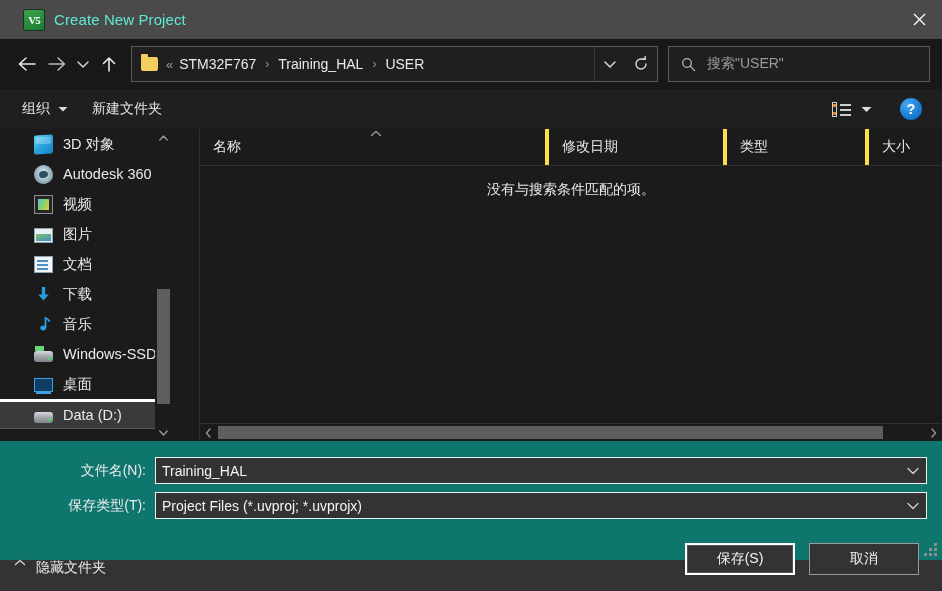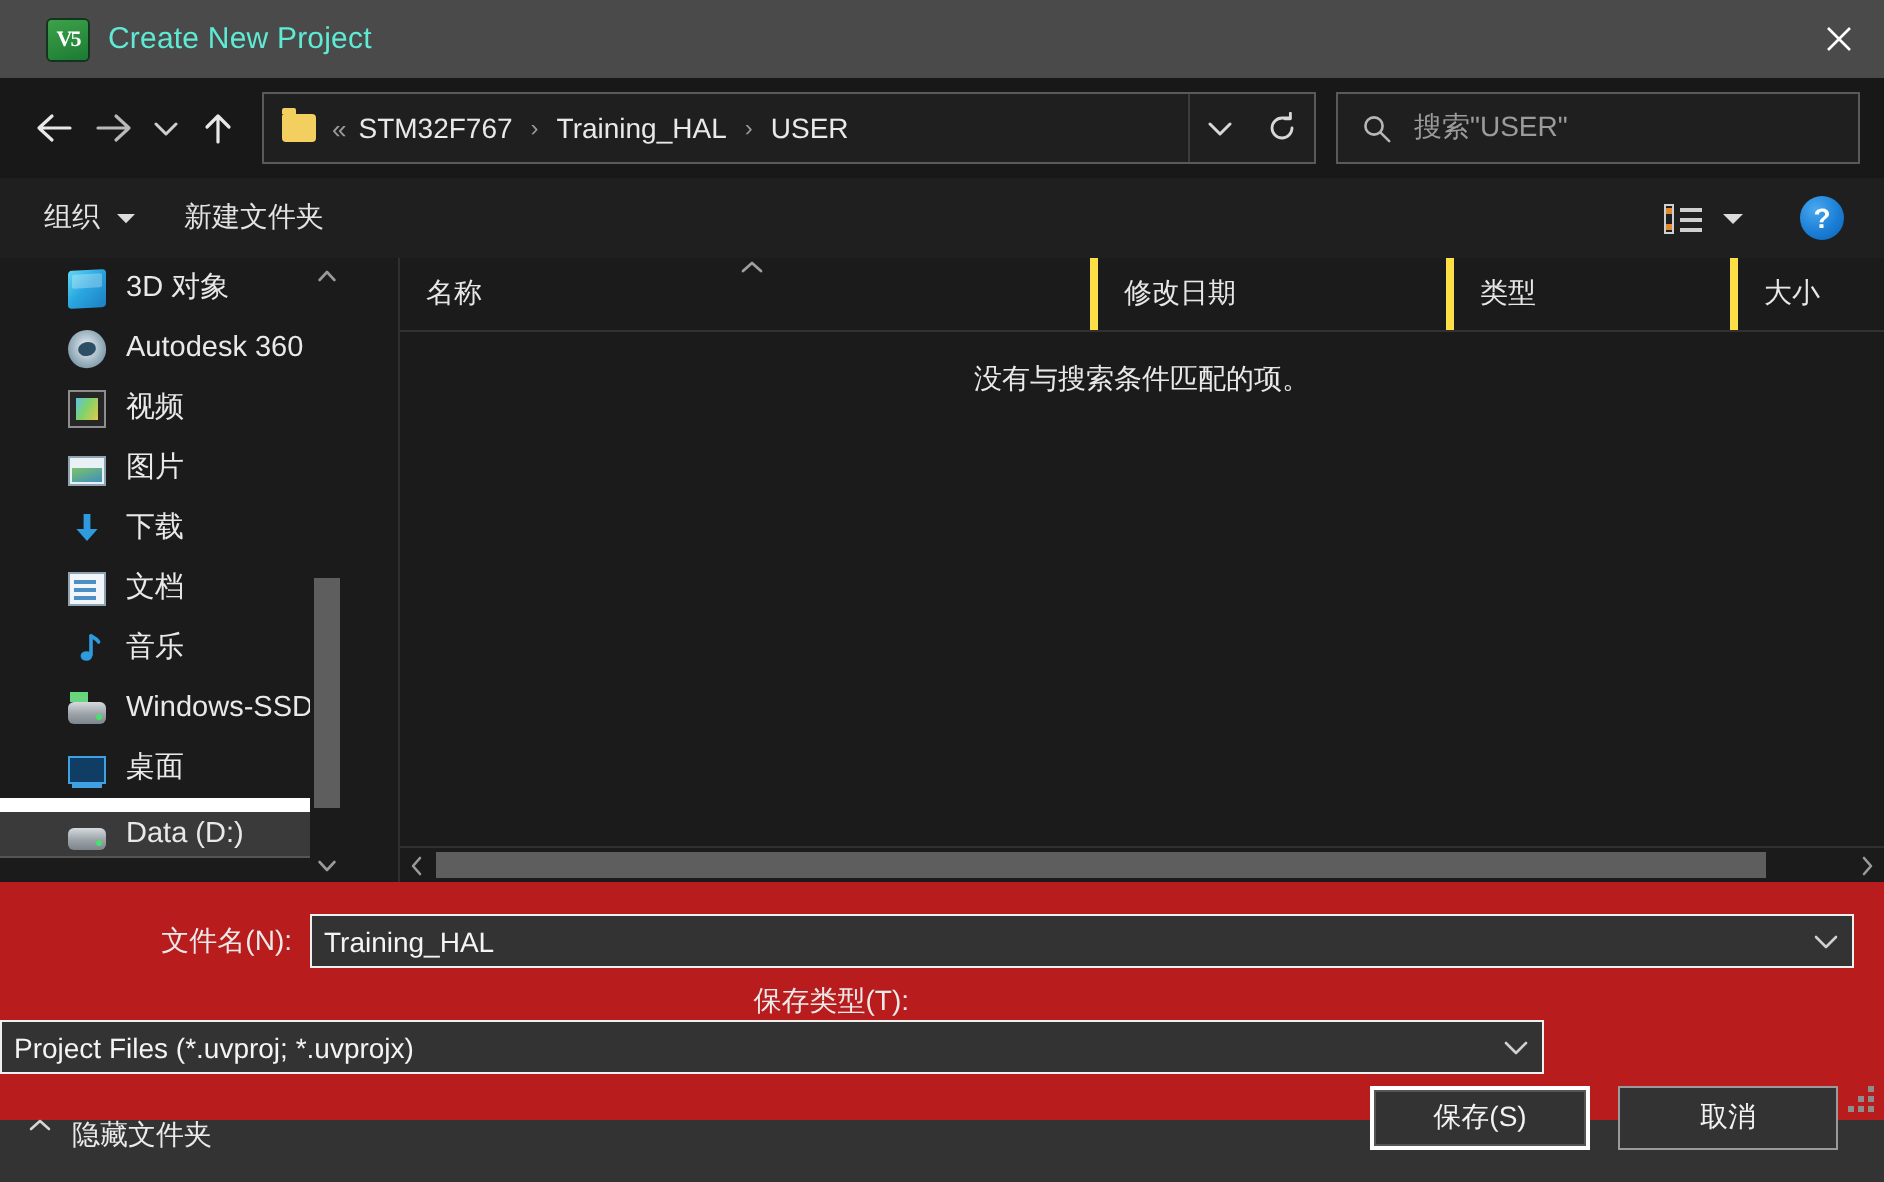--- a/index.html
+++ b/index.html
@@ -263,21 +263,21 @@
     display: flex;
     align-items: center;
     padding-left: 34px;
     font-size: 14.5px;
     color: #e9e9e9;
     box-sizing: border-box;
     white-space: nowrap;
   }
   .side-item.selected {
     background: #3a3a3a;
-    border-top: 7px solid #ffffff;
+    border-top: 3px solid #ffffff;
     border-bottom: 1px solid #555;
   }
   .side-ico {
     width: 19px; height: 19px;
     margin-right: 10px;
     flex: none;
     position: relative;
   }
   .side-label { line-height: 1; }
 
@@ -491,30 +491,30 @@
     left: 18px; top: 2px;
     width: 665px; height: 13px;
     background: #5e5e5e;
   }
 
   
   .footer {
     position: absolute;
     left: 0; top: 441px;
     width: 942px; height: 119px;
-    background: #b91c1c;
+    background: #0f766e;
   }
   .form-row {
     position: absolute;
     left: 0;
     display: flex;
     align-items: center;
   }
   .form-row.r1 { top: 16px; }
-  .form-row.r2 { top: 51px; flex-direction: column; }
+  .form-row.r2 { top: 51px; }
   .form-label {
     width: 155px;
     text-align: right;
     padding-right: 9px;
     font-size: 14px;
     color: #eaeaea;
     box-sizing: border-box;
   }
   .combo {
     width: 772px; height: 27px;
@@ -706,31 +706,31 @@
       </div>
       <div class="side-item">
         <span class="side-ico ico-video"></span>
         <span class="side-label">视频</span>
       </div>
       <div class="side-item">
         <span class="side-ico ico-pic"></span>
         <span class="side-label">图片</span>
       </div>
       <div class="side-item">
+        <span class="side-ico ico-doc"></span>
+        <span class="side-label">文档</span>
+      </div>
+      <div class="side-item">
         <span class="side-ico ico-download">
           <svg width="19" height="19" viewBox="0 0 19 19">
             <path d="M9.5 2 L9.5 11" stroke="#2f9bdf" stroke-width="3.4" stroke-linecap="butt"></path>
             <path d="M4.2 9.5 L9.5 15.5 L14.8 9.5 Z" fill="#2f9bdf"></path>
           </svg>
         </span>
         <span class="side-label">下载</span>
-      </div>
-      <div class="side-item">
-        <span class="side-ico ico-doc"></span>
-        <span class="side-label">文档</span>
       </div>
       <div class="side-item">
         <span class="side-ico ico-music">
           <svg width="19" height="19" viewBox="0 0 19 19">
             <path d="M11.5 3 L11.5 12.5" stroke="#2f9bdf" stroke-width="1.8" stroke-linecap="round"></path>
             <path d="M11.5 3 C13.6 4.1 14.6 4.6 15.3 6" stroke="#2f9bdf" stroke-width="1.8" fill="none" stroke-linecap="round"></path>
             <ellipse cx="9.2" cy="13" rx="2.9" ry="2.4" fill="#2f9bdf"></ellipse>
           </svg>
         </span>
         <span class="side-label">音乐</span>

